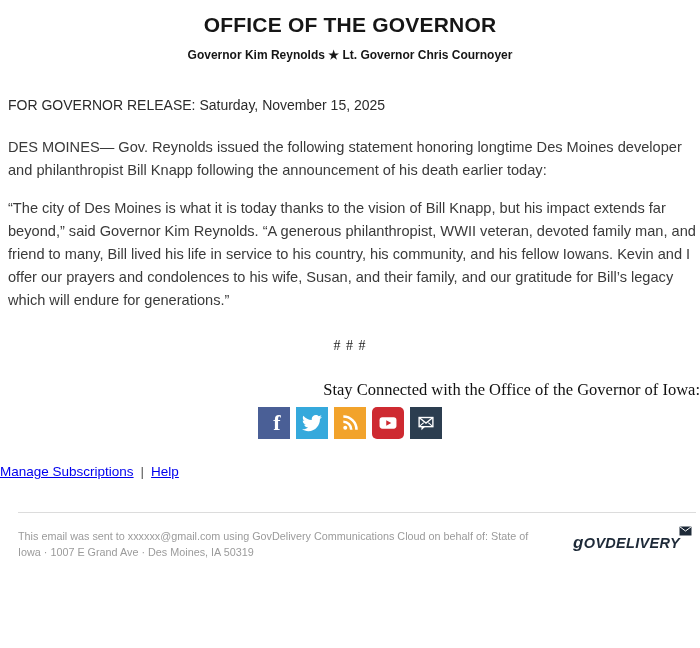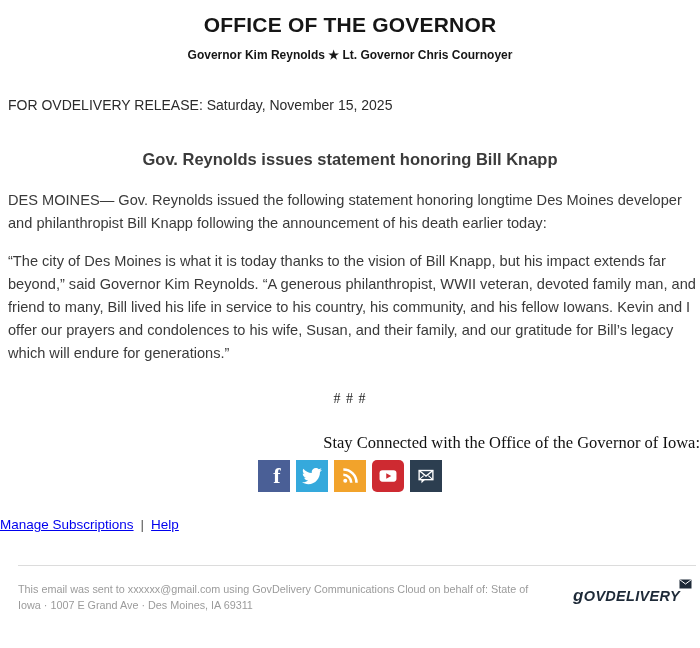--- a/index.html
+++ b/index.html
@@ -57,26 +57,25 @@
 
 <div class="page">
 
   <div class="masthead">
     <div class="org-title">OFFICE OF THE GOVERNOR</div>
     <div class="officials">Governor Kim Reynolds ★ Lt. Governor Chris Cournoyer</div>
   </div>
 
   <div class="release-info">
     <div class="release-line">
-      <span>FOR OVDELIVERY RELEASE:</span>
+      <span>FOR GOVERNOR RELEASE:</span>
       <span>Saturday, November 15, 2025</span>
     </div>
   </div>
 
-  <div class="headline">Gov. Reynolds issues statement honoring Bill Knapp</div>
 
   <div class="body-copy">
     <p>DES MOINES— Gov. Reynolds issued the following statement honoring longtime Des Moines developer and philanthropist Bill Knapp following the announcement of his death earlier today:</p>
     <p>“The city of Des Moines is what it is today thanks to the vision of Bill Knapp, but his impact extends far beyond,” said Governor Kim Reynolds. “A generous philanthropist, WWII veteran, devoted family man, and friend to many, Bill lived his life in service to his country, his community, and his fellow Iowans. Kevin and I offer our prayers and condolences to his wife, Susan, and their family, and our gratitude for Bill’s legacy which will endure for generations.”</p>
   </div>
 
   <div class="end-mark"># # #</div>
 
   <div class="connect">
     <div class="connect-heading">Stay Connected with the Office of the Governor of Iowa:</div>
@@ -119,21 +118,21 @@
     </div>
   </div>
 
   <div class="links-row">
     <a href="#">Manage Subscriptions</a><span class="link-sep">|</span><a href="#">Help</a>
   </div>
 
   <hr class="footer-rule">
 
   <div class="footer">
-    <div class="footer-text">This email was sent to xxxxxx@gmail.com using GovDelivery Communications Cloud on behalf of: State of Iowa · 1007 E Grand Ave · Des Moines, IA 69311</div>
+    <div class="footer-text">This email was sent to xxxxxx@gmail.com using GovDelivery Communications Cloud on behalf of: State of Iowa · 1007 E Grand Ave · Des Moines, IA 50319</div>
     <div class="gd-logo">
       <span class="gd-wordmark"><span class="g">g</span><span>OVDELIVERY</span></span>
       <svg class="gd-env" width="13" height="10" viewBox="0 0 13 10">
         <rect x="0.5" y="0.5" width="12" height="9" fill="#1E2A38"></rect>
         <path d="M0.5 0.5 L6.5 5 L12.5 0.5" fill="none" stroke="#ffffff" stroke-width="1"></path>
       </svg>
     </div>
   </div>
 
 </div>

